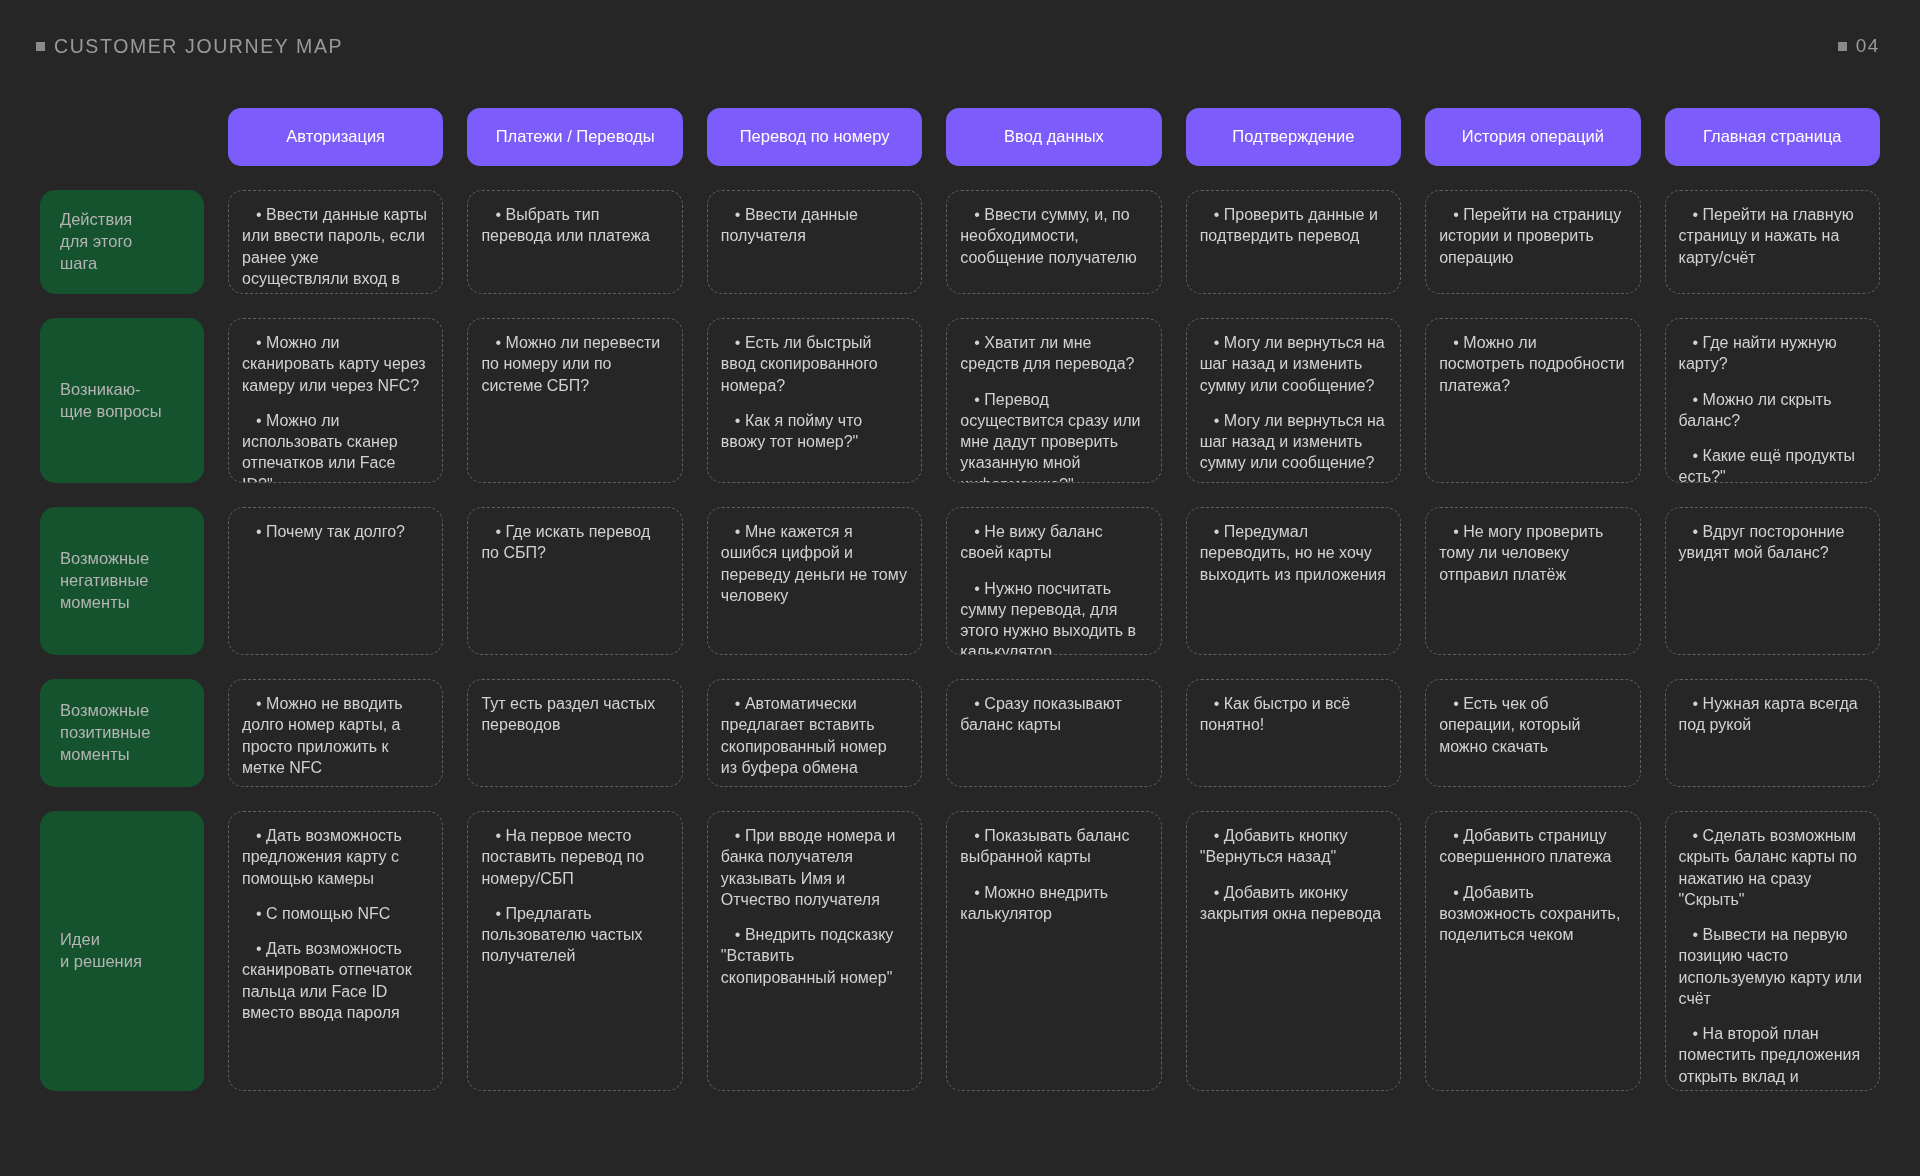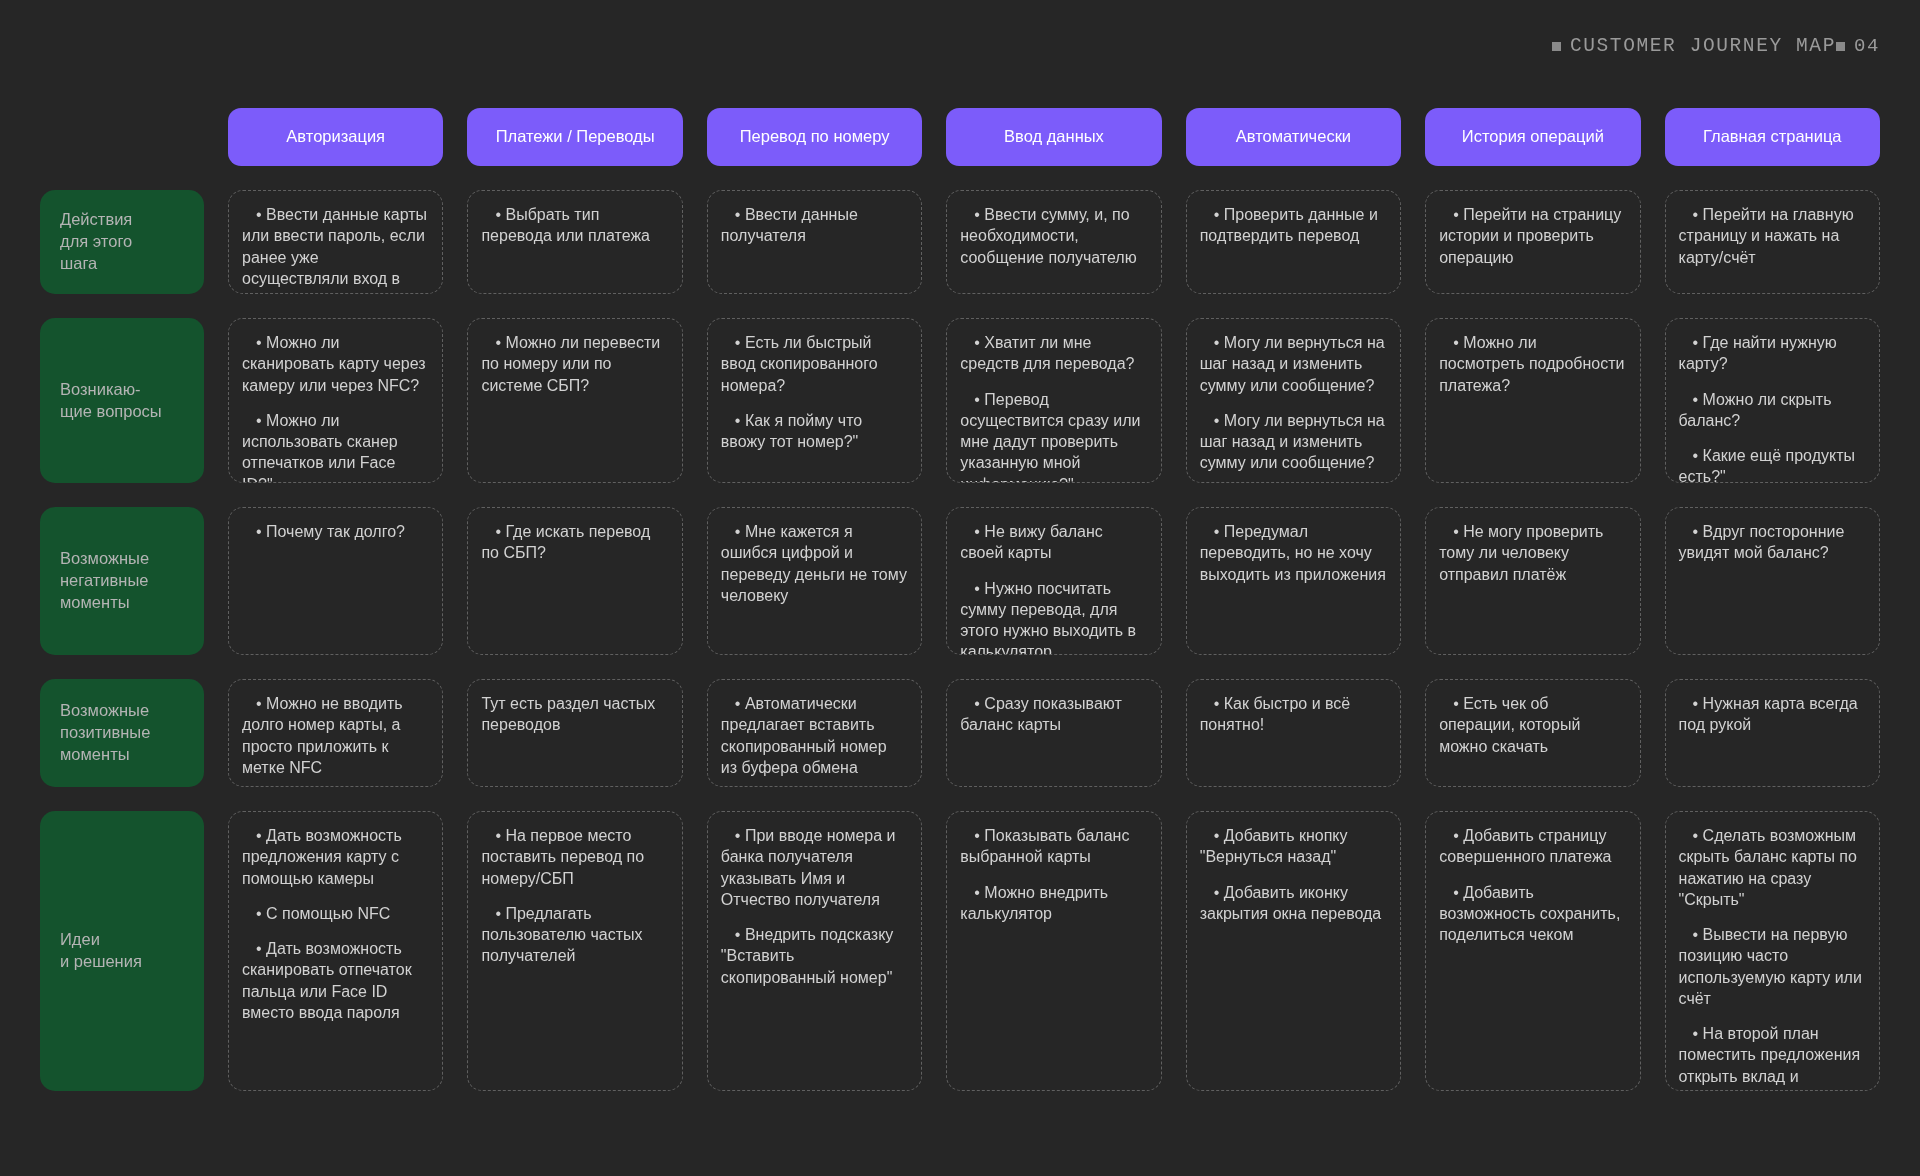--- a/index.html
+++ b/index.html
@@ -18,23 +18,22 @@
     position: relative;
   }
 
   
   .topbar {
     position: absolute;
     top: 0; left: 0; right: 0;
     height: 92px;
     display: flex;
     align-items: center;
-    justify-content: flex-end;
+    justify-content: space-between;
     padding: 0 40px 0 36px;
-    font-family: Liberation Mono, monospace;
   }
   .brand, .pagenum {
     display: flex;
     align-items: center;
     gap: 9px;
   }
   .sq {
     width: 9px; height: 9px;
     background: #8a8a8a;
     flex: 0 0 auto;
@@ -139,21 +138,21 @@
     <div class="colhead">
       <span>Платежи / Переводы</span>
     </div>
     <div class="colhead">
       <span>Перевод по номеру</span>
     </div>
     <div class="colhead">
       <span>Ввод данных</span>
     </div>
     <div class="colhead">
-      <span>Автоматически</span>
+      <span>Подтверждение</span>
     </div>
     <div class="colhead">
       <span>История операций</span>
     </div>
     <div class="colhead">
       <span>Главная страница</span>
     </div>
     <div class="rowlabel"><span>Действия
 для этого
 шага</span></div>

